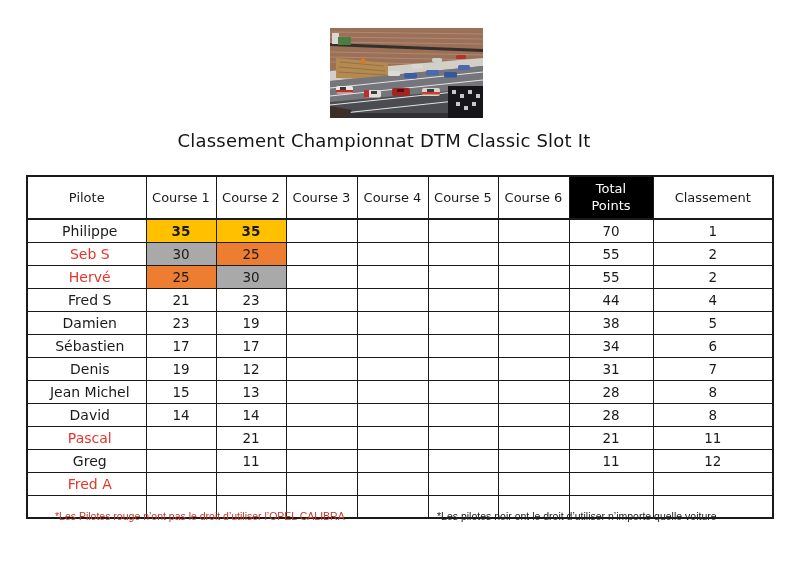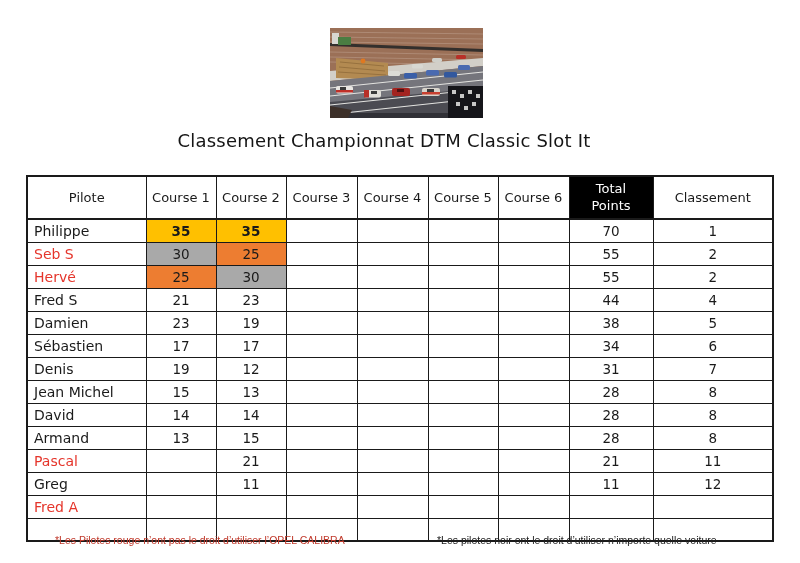--- a/index.html
+++ b/index.html
@@ -45,31 +45,31 @@
     background: #ffffff;
   }
   thead th.inverted {
     background: var(--inv-bg, #000);
     color: var(--inv-fg, #fff);
     line-height: 1.3;
   }
   tbody tr { height: 23px; }
   tbody td { font-size: 13.5px; }
   td.pilote {
-    text-align: left;
+    text-align: center;
     padding-left: 6px;
     font-size: 14px;
   }
   .red { color: var(--red-text, #e5352b); }
   .bg-gold   { background: var(--gold, #FFC000); }
   .bg-orange { background: var(--orange, #ED7D31); }
   .bg-gray   { background: var(--gray, #A6A6A6); }
   .bold { font-weight: bold; }
   .footnote {
-    position: absolute; top: 534px;
+    position: absolute; top: 510px;
     font-family: "Liberation Sans", sans-serif;
     font-size: 10.5px;
     white-space: nowrap;
   }
   .footnote-red  { left: 55px;  color: var(--footnote-red, #c0392b); }
   .footnote-black{ left: 437px; color: #222222; }
 </style>
 </head>
 <body>
 
@@ -280,31 +280,20 @@
           <td>14</td>
           <td>14</td>
           <td></td>
           <td></td>
           <td></td>
           <td></td>
           <td>28</td>
           <td>8</td>
         </tr>
         <tr>
-          <td class="pilote">Armand</td>
-          <td>13</td>
-          <td>15</td>
-          <td></td>
-          <td></td>
-          <td></td>
-          <td></td>
-          <td>28</td>
-          <td>8</td>
-        </tr>
-        <tr>
           <td class="pilote red">Pascal</td>
           <td></td>
           <td>21</td>
           <td></td>
           <td></td>
           <td></td>
           <td></td>
           <td>21</td>
           <td>11</td>
         </tr>

